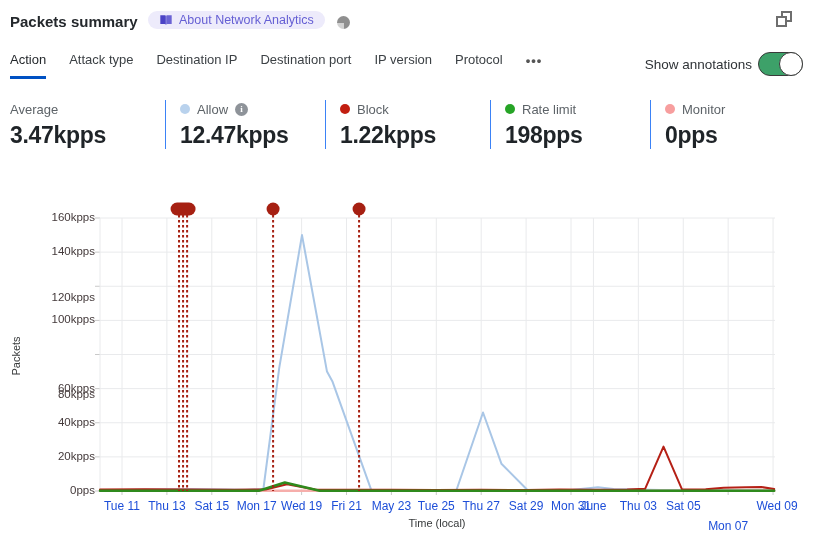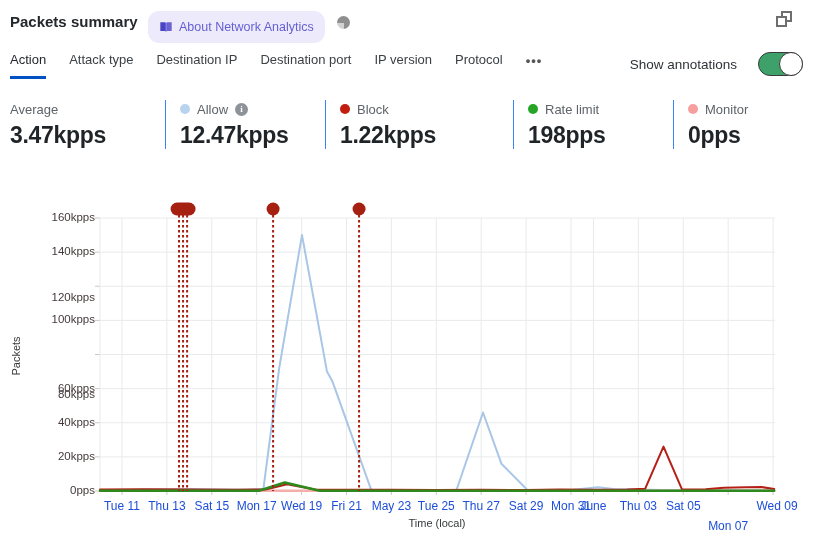--- a/index.html
+++ b/index.html
@@ -2,35 +2,35 @@
 <html><head>
 <meta charset="utf-8">
 <style>
   * { box-sizing: border-box; margin: 0; padding: 0; }
   html,body { width: 816px; height: 545px; background:#fff; overflow:hidden;
     font-family:"Liberation Sans", sans-serif; color:#36393a; }
   #app { position:relative; width:816px; height:545px; }
 
   
   #page-title { position:absolute; left:10px; top:13px; font-size:15px; font-weight:700; color:#24282c; }
-  #about-badge { position:absolute; left:148px; top:11px; height:32px; display:flex; align-items:center;
+  #about-badge { position:absolute; left:148px; top:11px; height:18px; display:flex; align-items:center;
     gap:6px; padding:0 11px; border-radius:11px; background:#edebfb; cursor:pointer; }
   #about-badge span.txt { font-size:12.5px; color:#655fd4; }
   #pie-icon { position:absolute; left:337px; top:16px; width:13px; height:13px; border-radius:50%;
     background:conic-gradient(from -90deg, #8f8f8f 0 270deg, #d2d2d2 270deg 360deg); }
   #copy-icon { position:absolute; left:776px; top:11px; width:16px; height:16px; cursor:pointer; }
   #copy-icon .back { position:absolute; right:0; top:0; width:11px; height:11px; border:2px solid #6e6e6e; }
   #copy-icon .front { position:absolute; left:0; bottom:0; width:11px; height:11px; border:2px solid #6e6e6e; background:#fff; }
 
   
   #tabs-row { position:absolute; left:10px; top:52px; display:flex; gap:23px; align-items:flex-start; }
   .tab { font-size:13px; color:#3c4145; padding-bottom:9px; cursor:pointer; white-space:nowrap; }
   .tab.active { border-bottom:3px solid #0051c3; color:#24282c; }
   .tab-more { font-size:13px; color:#555; letter-spacing:1px; font-weight:700; padding-top:1px; cursor:pointer; }
-  #annotations-ctl { position:absolute; right:13px; top:52px; display:flex; align-items:center; gap:21px; }
+  #annotations-ctl { position:absolute; right:13px; top:52px; display:flex; align-items:center; gap:6px; }
   #annotations-ctl .lbl { font-size:13.5px; color:#2f3337; }
   #show-annotations-toggle { position:relative; width:45px; height:24px; border-radius:12px;
     background:#3da169; border:1.5px solid #3a3a3a; cursor:pointer; }
   #show-annotations-toggle .knob { position:absolute; right:-1px; top:-1.5px; width:24px; height:24px;
     border-radius:50%; background:#fff; border:1.5px solid #3a3a3a; }
 
   
   #stats-row { position:absolute; left:10px; top:100px; display:flex; }
   .stat { padding-right:8px; }
   .stat + .stat { border-left:1px solid #3b82f6; padding-left:14px; }
@@ -106,21 +106,21 @@
         </div>
         <div class="val">12.47kpps</div>
       </div>
       <div class="stat" style="width: 165px;">
         <div class="toprow">
           <span class="dot" style="background: rgb(194, 30, 16);"></span>
           <span class="lbl">Block</span>
         </div>
         <div class="val">1.22kpps</div>
       </div>
-      <div class="stat" style="width: 160px; margin-left: 23px;">
+      <div class="stat" style="width: 160px;">
         <div class="toprow">
           <span class="dot" style="background: rgb(38, 164, 38);"></span>
           <span class="lbl">Rate limit</span>
         </div>
         <div class="val">198pps</div>
       </div>
       <div class="stat" style="width: 149px;">
         <div class="toprow">
           <span class="dot" style="background: rgb(247, 158, 158);"></span>
           <span class="lbl">Monitor</span>

